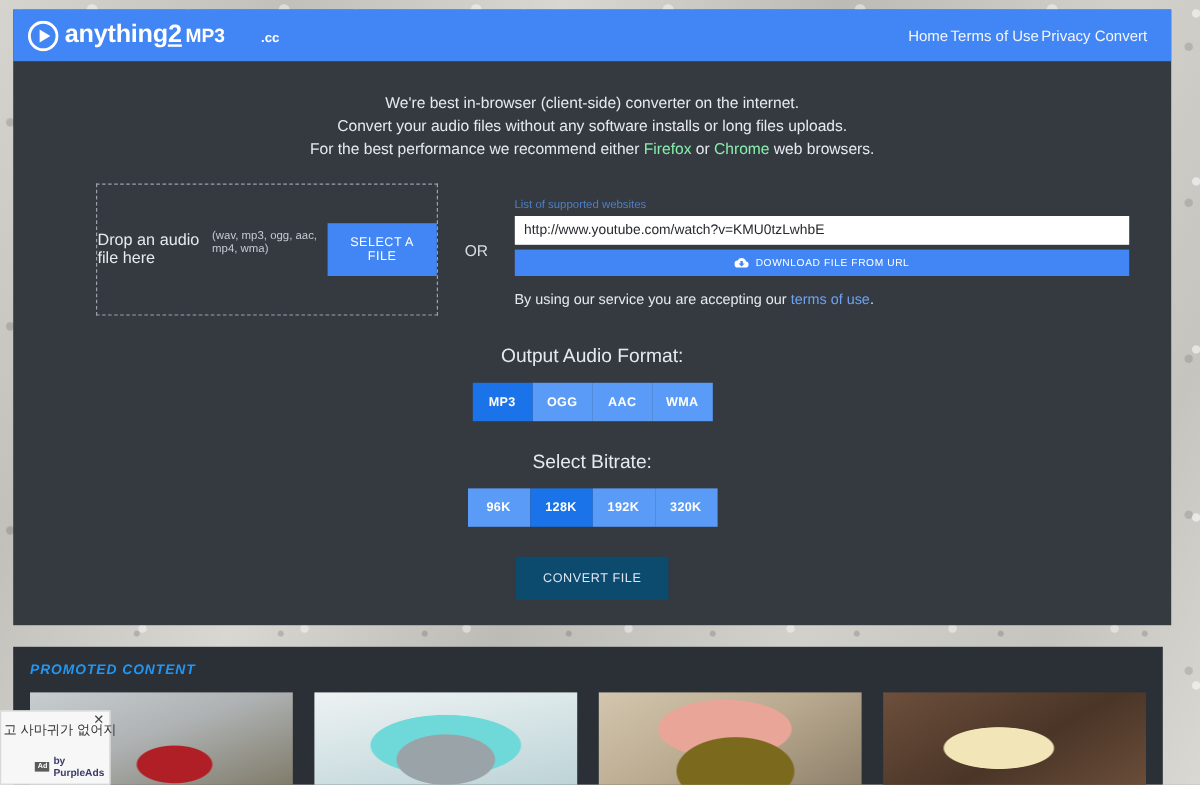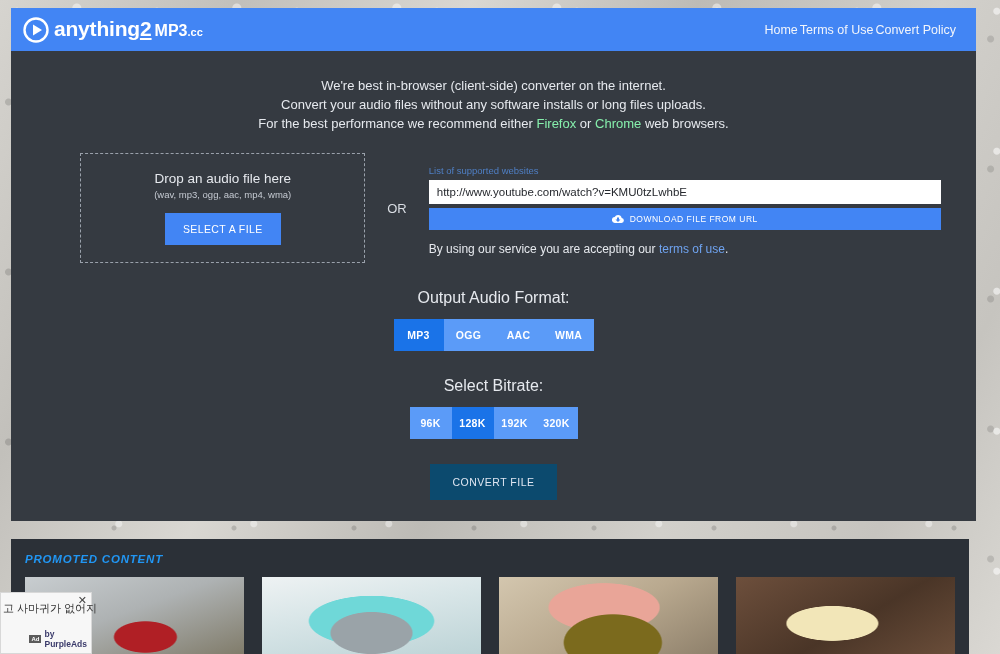--- a/index.html
+++ b/index.html
@@ -73,20 +73,21 @@
     text-decoration: underline;
   }
   .logo-mp3 {
     font-size: 16px;
     font-weight: bold;
     margin-left: 3px;
   }
   .logo-cc {
     font-size: 11px;
     font-weight: bold;
+    margin-left: 30px;
   }
 
   #main-nav { display: flex; gap: 2px; }
   #main-nav a {
     color: #f2f5fb;
     font-size: 12.5px;
     text-decoration: none;
   }
 
   #intro {
@@ -105,21 +106,21 @@
     padding: 20px 0 0 0;
   }
 
   
   #drop-zone {
     width: 285px;
     height: 110px;
     border: 1px dashed #9aa1ab;
     margin-left: 34px;
     display: flex;
-    flex-direction: column;
+    flex-direction: row;
     align-items: center;
     justify-content: center;
   }
   #drop-title {
     color: #e6e9ee;
     font-size: 13.5px;
     margin-bottom: 3px;
   }
   #drop-formats {
     color: #c5cad2;
@@ -206,21 +207,21 @@
     color: #ffffff;
     border: none;
     font-size: 10.5px;
     font-weight: bold;
     letter-spacing: 0.3px;
     cursor: pointer;
     font-family: inherit;
   }
   .btn-group .opt.active { background: #1a73e8; }
   #format-group .opt { width: 50px; height: 32px; }
-  #bitrate-group .opt { width: 42px; height: 32px; }
+  #bitrate-group .opt { width: 52px; height: 32px; }
 
   #convert-btn {
     display: block;
     margin: 25px auto 0 auto;
     background: #0c4a6e;
     color: #dfe6f2;
     border: none;
     font-size: 10.5px;
     letter-spacing: 0.5px;
     padding: 12px 22px;
@@ -343,21 +344,21 @@
       </svg>
       <span class="logo-main">anything</span>
         <span class="logo-two">2</span>
         <span class="logo-mp3">MP3</span>
         <span class="logo-cc">.cc</span>
     </div>
 
     <nav id="main-nav">
       <a href="#">Home</a>
       <a href="#">Terms of Use</a>
-      <a href="#">Convert Policy</a>
+      <a href="#">Privacy Convert</a>
     </nav>
   </div>
 
   <div id="intro">
     <div>We're best in-browser (client-side) converter on the internet.</div>
     <div>Convert your audio files without any software installs or long files uploads.</div>
     <div>
       <span>For the best performance we recommend either </span><a href="#">Firefox</a><span> or </span><a href="#">Chrome</a><span> web browsers.</span>
     </div>
   </div>

